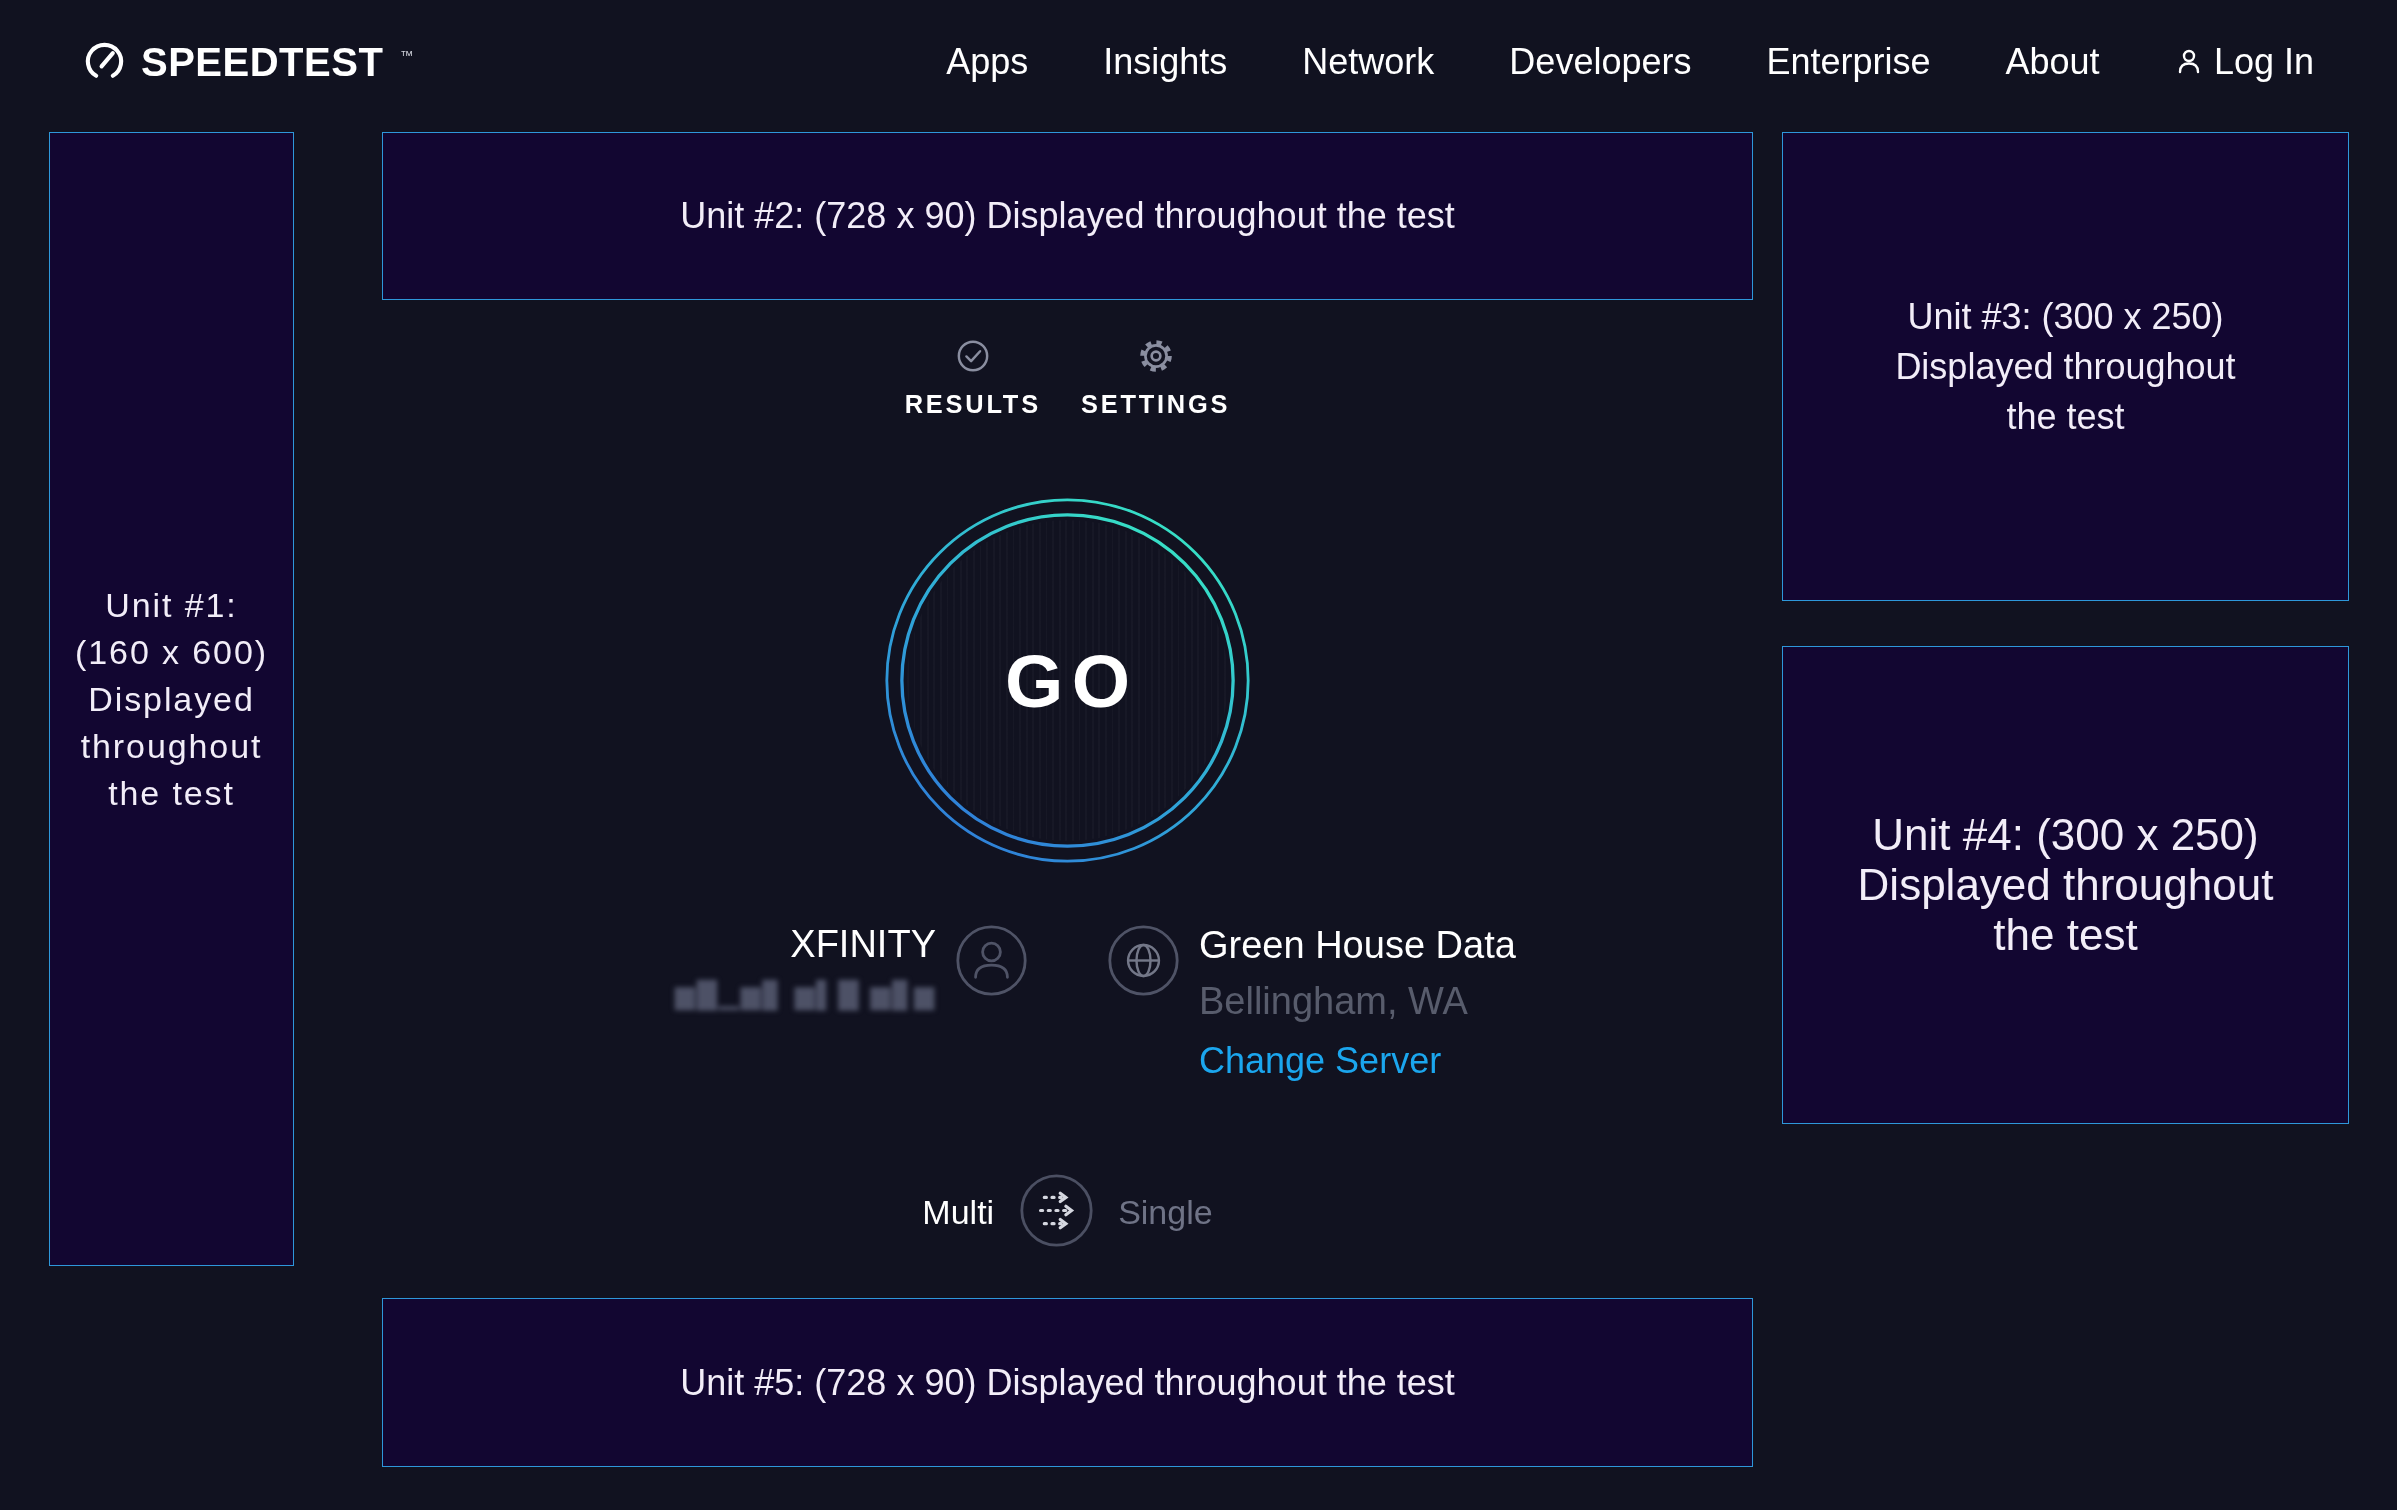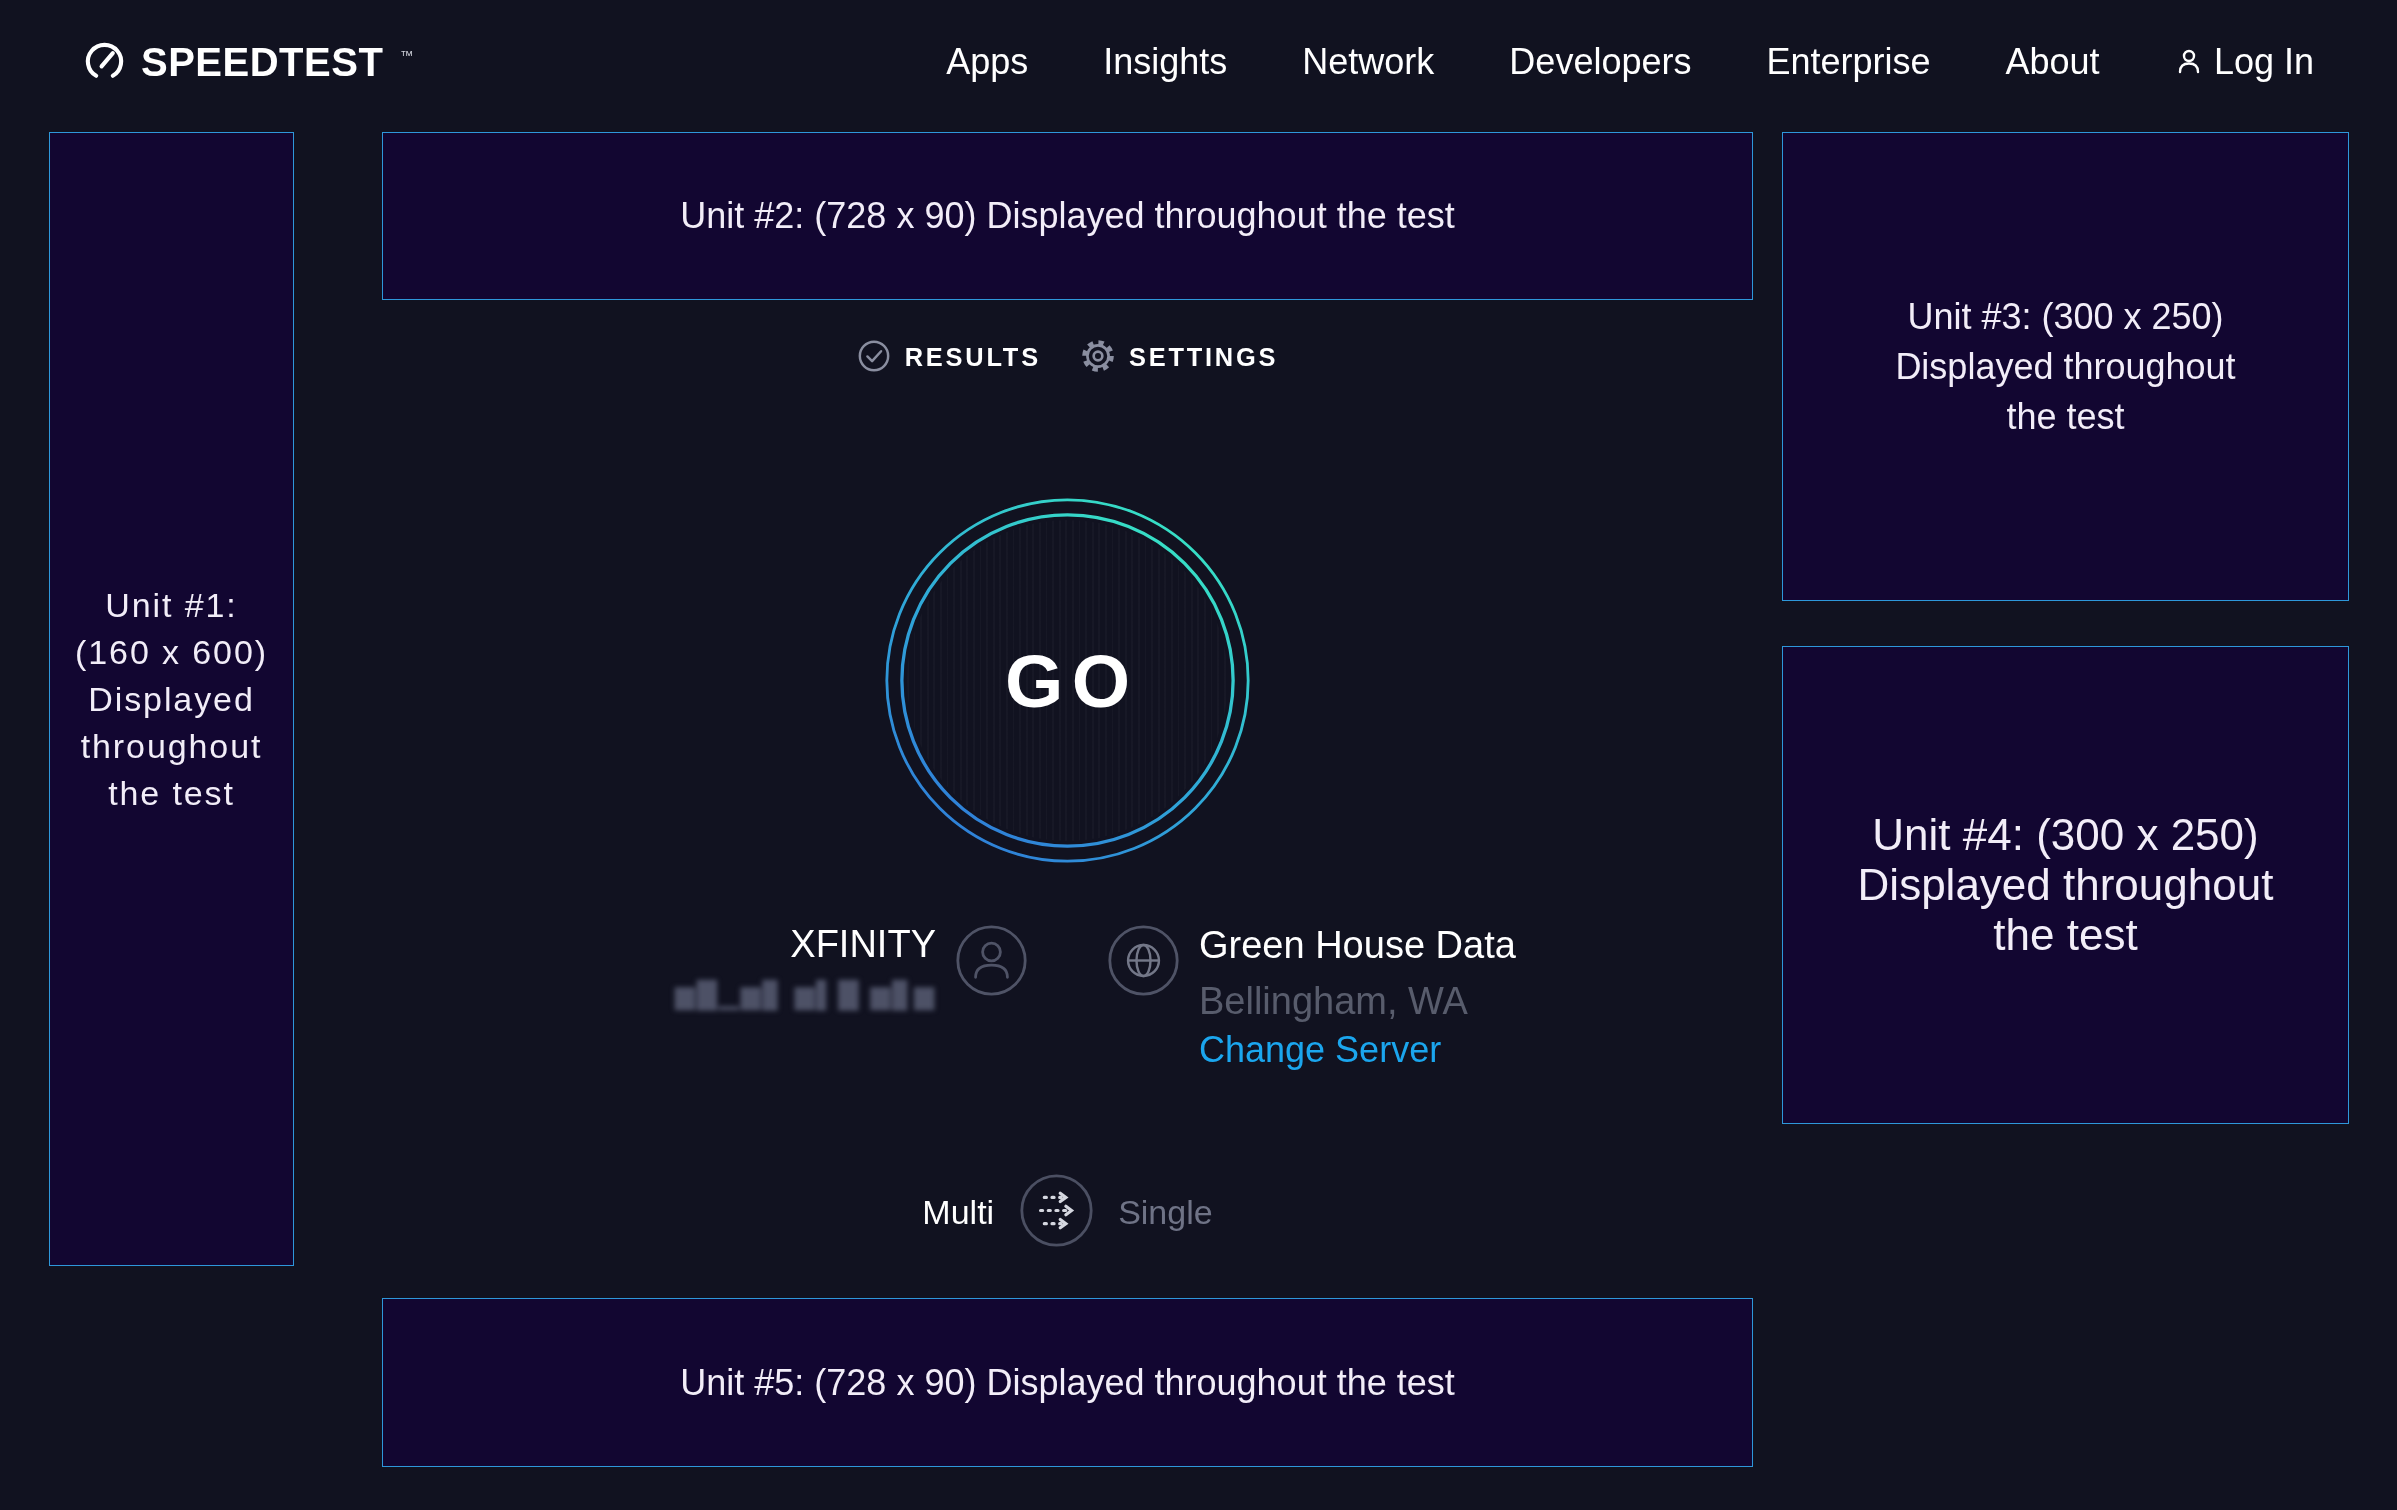--- a/index.html
+++ b/index.html
@@ -22,42 +22,42 @@
       text-align:center;box-sizing:border-box;cursor:pointer;}
   #ad1{left:49px;top:132px;width:245px;height:1134px;font-size:34px;line-height:47px;letter-spacing:1.9px;}
   #ad2{left:382px;top:132px;width:1371px;height:168px;font-size:36px;}
   #ad3{left:1782px;top:132px;width:567px;height:469px;font-size:36px;line-height:50px;}
   #ad4{left:1782px;top:638px;width:567px;height:478px;font-size:44px;line-height:50px;margin-top:8px;}
   #ad5{left:382px;top:1298px;width:1371px;height:169px;font-size:36px;}
 
   
   .tabs{position:absolute;left:382px;top:339px;width:1371px;display:flex;
         justify-content:center;align-items:center;gap:40px;}
-  .tab{display:flex;align-items:center;gap:14px;cursor:pointer;}
+  .tab{display:flex;align-items:center;gap:14px;cursor:pointer;flex-direction:column;}
   .tab-label{font-size:25.4px;font-weight:bold;letter-spacing:2.8px;color:#ffffff;}
 
   
   .go-wrap{position:absolute;left:884px;top:497px;width:367px;height:367px;cursor:pointer;}
   .go-stripes{position:absolute;left:22.6px;top:22.6px;right:22.6px;bottom:22.6px;border-radius:50%;
       background:#14152333;
       background-image:repeating-linear-gradient(90deg,rgba(255,255,255,0.025) 0 1.9px,rgba(0,0,0,0) 1.9px 6.6px);}
   .go-label{position:absolute;inset:0;display:flex;align-items:center;justify-content:center;
       font-size:75px;font-weight:bold;letter-spacing:8.5px;color:#ffffff;padding-left:8.5px;}
 
   
   .isp-row{position:absolute;left:588px;top:924px;display:flex;align-items:flex-start;}
   .isp-col{width:348px;text-align:right;}
   .isp-name{font-size:38px;color:#ffffff;line-height:41px;}
   .isp-masked{margin-top:15px;font-family:"DejaVu Sans",sans-serif;font-size:26px;color:#4d5166;
       letter-spacing:1.9px;filter:blur(2.4px);}
   .round-icon{flex:0 0 auto;}
   .server-col{margin-left:19px;text-align:left;}
   .server-name{font-size:38px;color:#ffffff;line-height:43px;}
   .server-loc{font-size:38px;color:#585c6c;margin-top:13px;}
-  .server-change{font-size:36px;color:#1ba6ee;margin-top:6px;cursor:pointer;}
+  .server-change{font-size:36px;color:#1ba6ee;margin-top:17px;cursor:pointer;}
 
   
   .conn-label{position:absolute;left:382px;top:1128px;width:1371px;text-align:center;
       font-size:28px;color:#6f7386;}
   .conn-row{position:absolute;left:382px;top:1173px;width:1371px;display:flex;
       justify-content:center;align-items:center;gap:24.5px;}
   .conn-multi{font-size:34px;color:#ffffff;cursor:pointer;}
   .conn-single{font-size:34px;color:#6f7386;cursor:pointer;}
   .conn-toggle{cursor:pointer;}
 </style>

